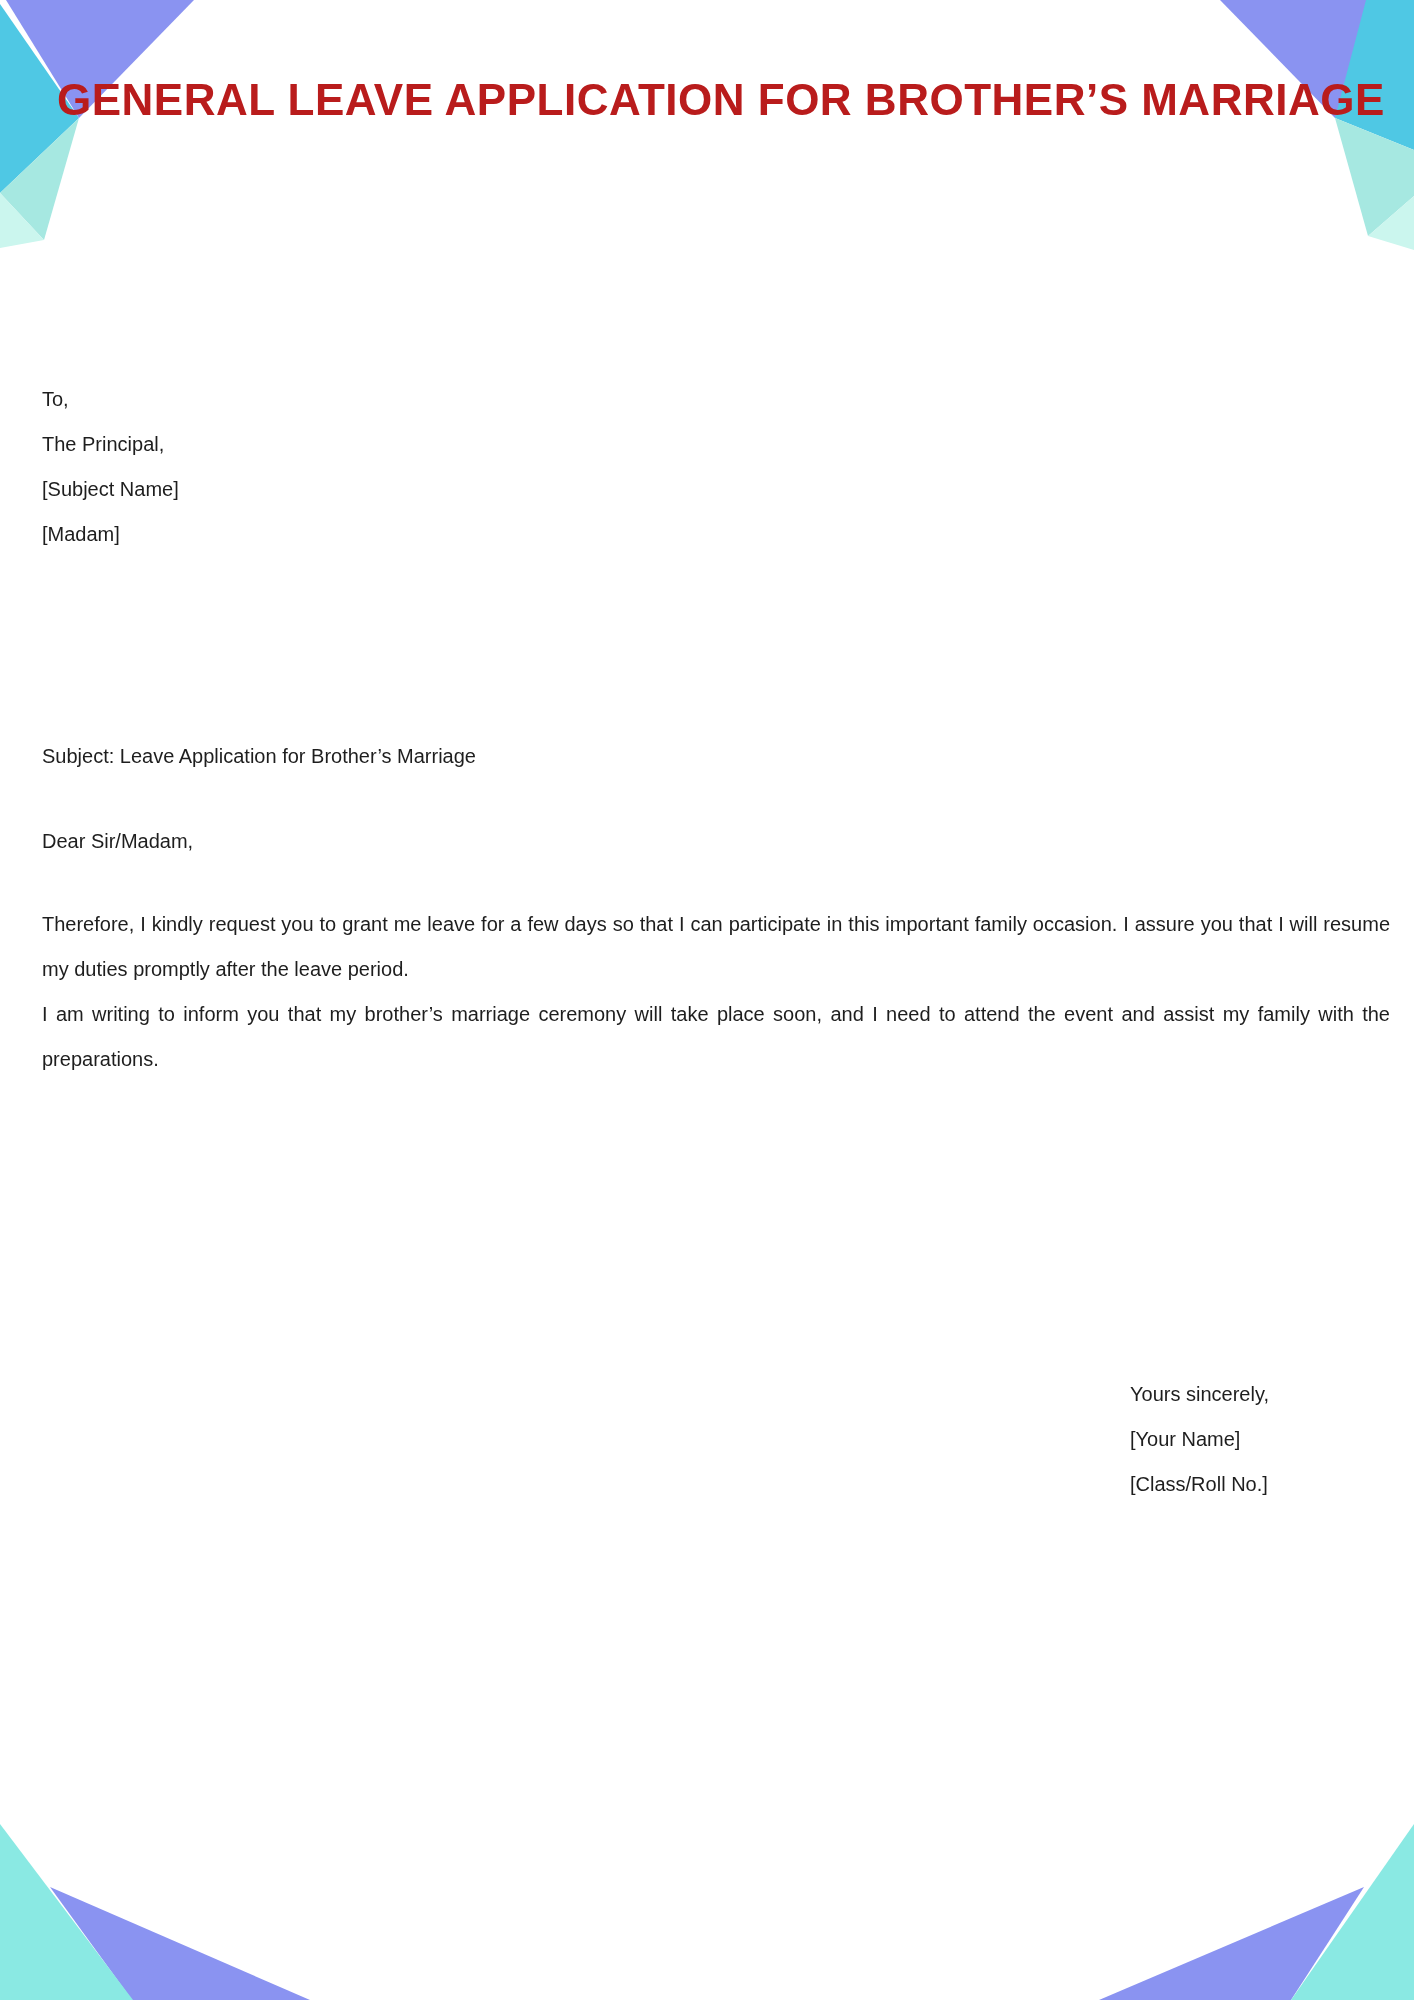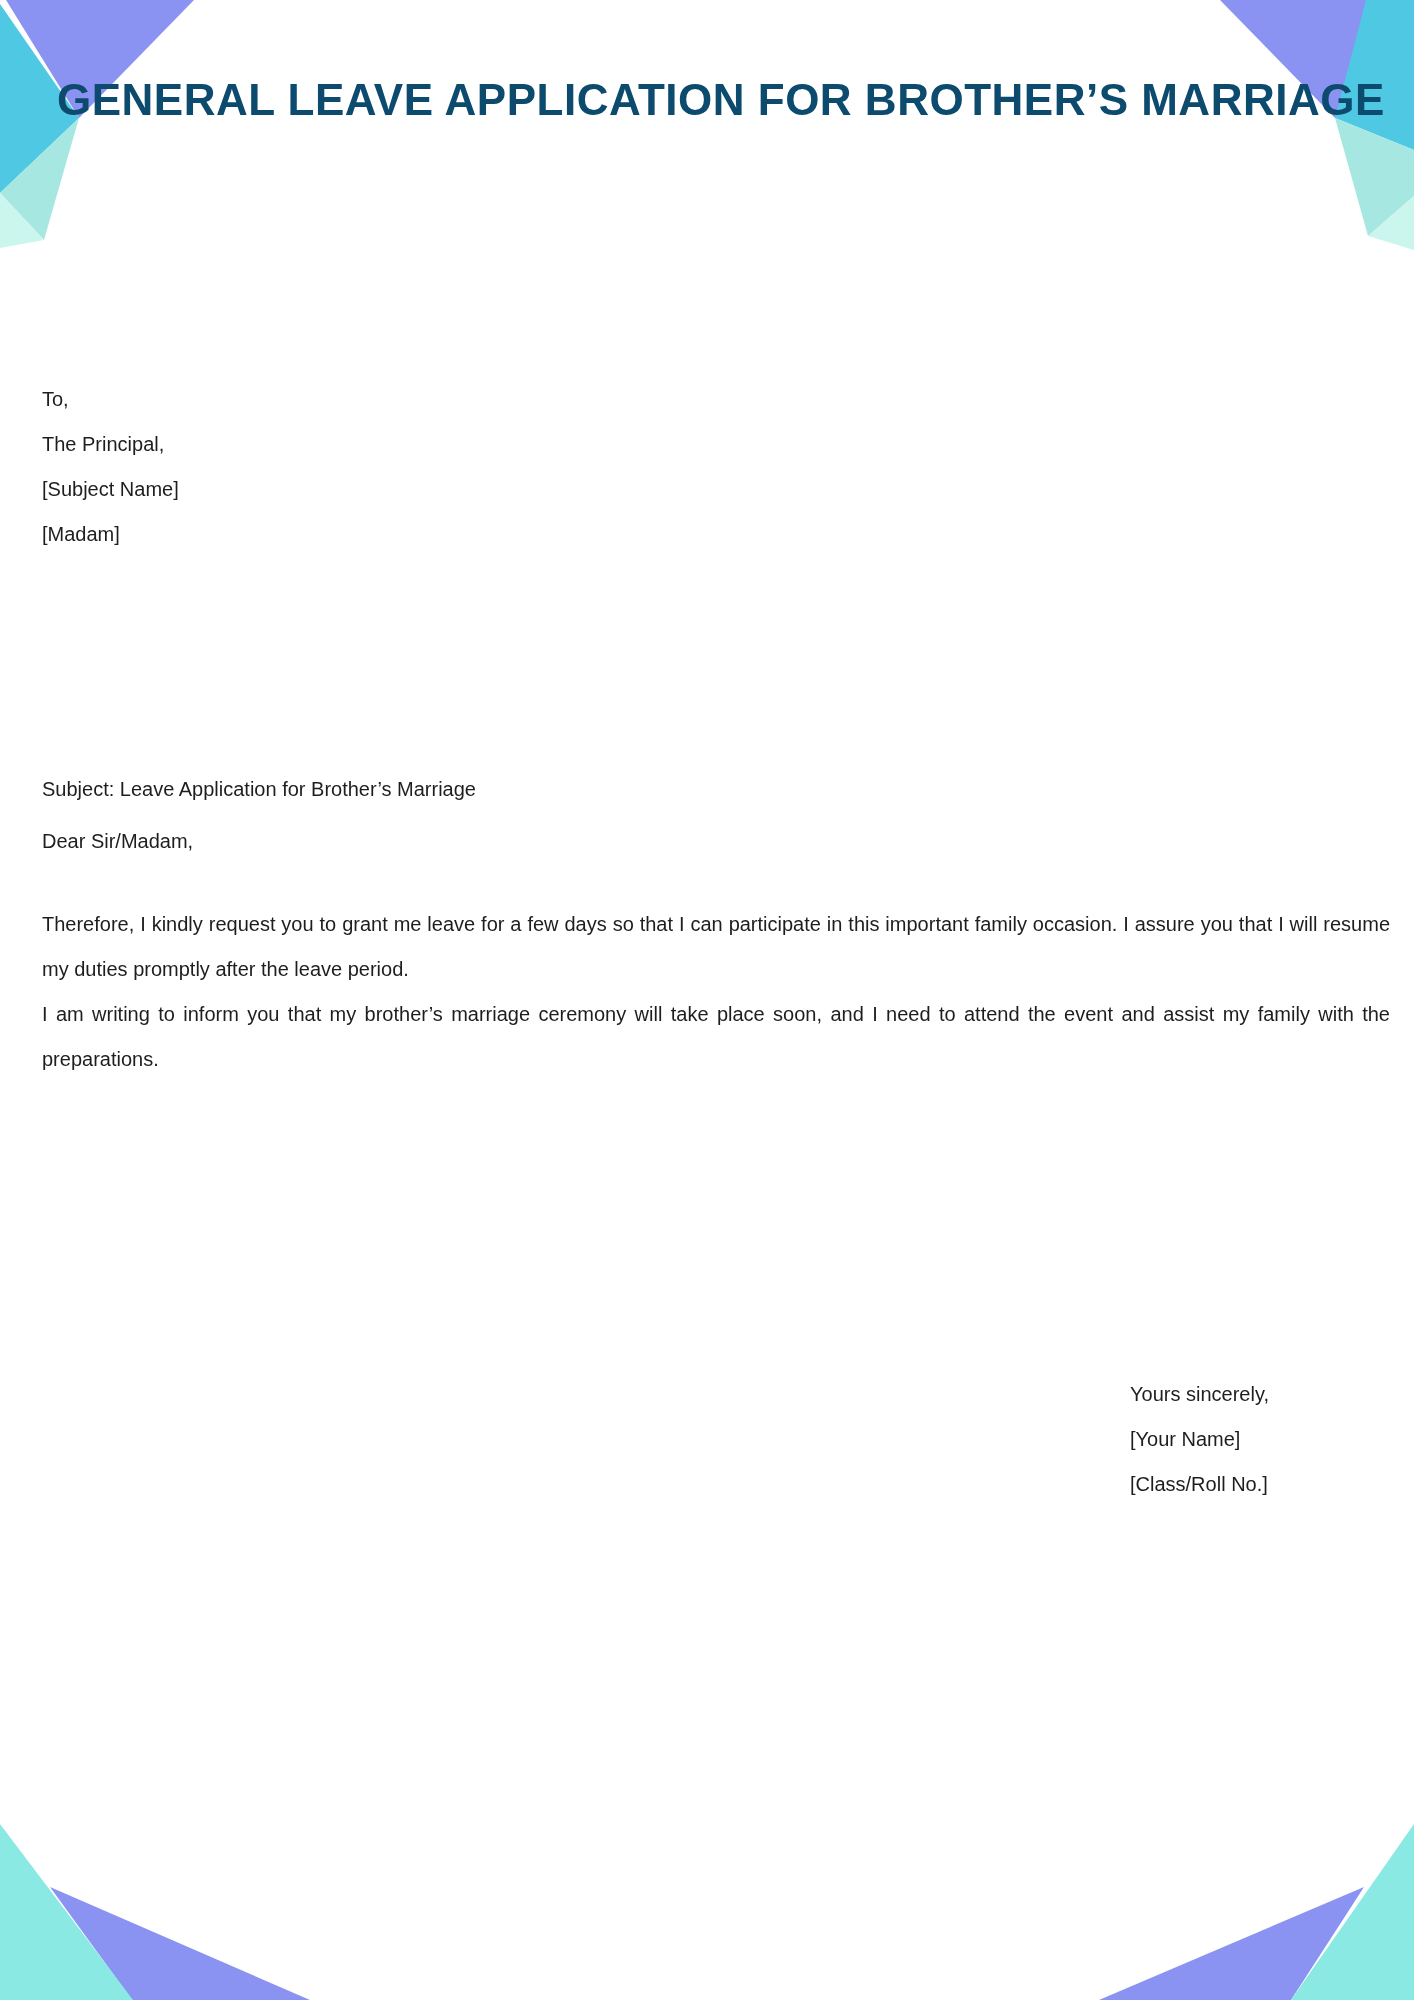--- a/index.html
+++ b/index.html
@@ -29,21 +29,21 @@
     font-weight: bold;
     letter-spacing: 0.5px;
     white-space: nowrap;
     color: #5b76ea;
   }
   .textline, .address, .signature, .body-block {
     font-size: 20px;
     line-height: 45px;
   }
   .address   { position: absolute; left: 42px; top: 377px; }
-  .subject   { position: absolute; left: 42px; top: 767px; }
+  .subject   { position: absolute; left: 42px; top: 734px; }
   .salutation{ position: absolute; left: 42px; top: 819px; }
   .body-block{
     position: absolute;
     left: 42px; top: 902px;
     width: 1348px;
     text-align: justify;
   }
   .body-block p { margin: 0; }
   .closing   { position: absolute; left: 42px; top: 1128px; }
   .signature { position: absolute; left: 1130px; top: 1372px; }
@@ -65,21 +65,21 @@
     <polygon points="1335,118 1414,150 1414,196 1368,236" fill="#a6e8e1"></polygon>
     <polygon points="1414,196 1368,236 1414,250" fill="#cbf6ee"></polygon>
 
     <polygon points="50,1887 310,2000 132,2000" fill="#8a93f1"></polygon>
     <polygon points="0,1824 133,2000 0,2000" fill="#8ae9e3"></polygon>
 
     <polygon points="1364,1887 1099,2000 1291,2000" fill="#8a93f1"></polygon>
     <polygon points="1414,1824 1291,2000 1414,2000" fill="#8ae9e3"></polygon>
   </svg>
 
-  <h1 class="title" style="color: #0c4a6e;">GENERAL LEAVE APPLICATION FOR BROTHER’S MARRIAGE</h1>
+  <h1 class="title" style="color: #b91c1c;">GENERAL LEAVE APPLICATION FOR BROTHER’S MARRIAGE</h1>
 
   <div class="address">
     <div>To,</div>
     <div>The Principal,</div>
     <div>[Subject Name]</div>
     <div>[Madam]</div>
   </div>
 
   <div class="subject textline">Subject: Leave Application for Brother’s Marriage</div>
 

